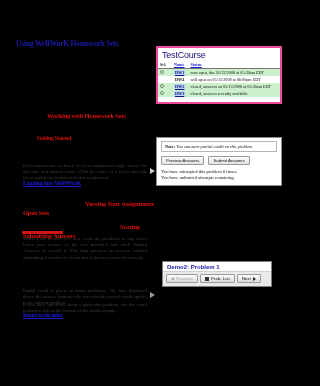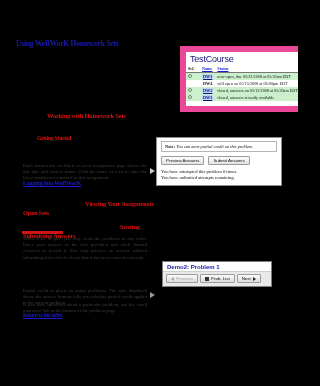--- a/index.html
+++ b/index.html
@@ -92,23 +92,22 @@
 
   
 
   
   .panel-testcourse {
     position: absolute;
     left: 156px;
     top: 46px;
     width: 126px;
     background: #ffffff;
-    border: 6px solid #ec4899;
-    box-sizing: border-box;
-    margin-left: 24px;
+    border: 2px solid #ec4899;
+    box-sizing: border-box;
   }
   .tc-title {
     font-family: "Liberation Sans", sans-serif;
     font-size: 9px;
     color: #15157a;
     padding: 2px 4px 1px 4px;
     letter-spacing: -0.2px;
   }
   .tc-table {
     width: 100%;

